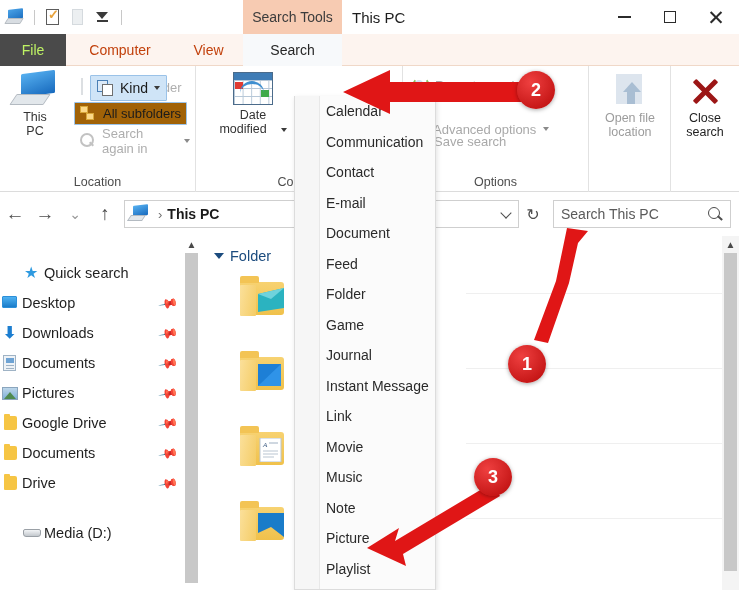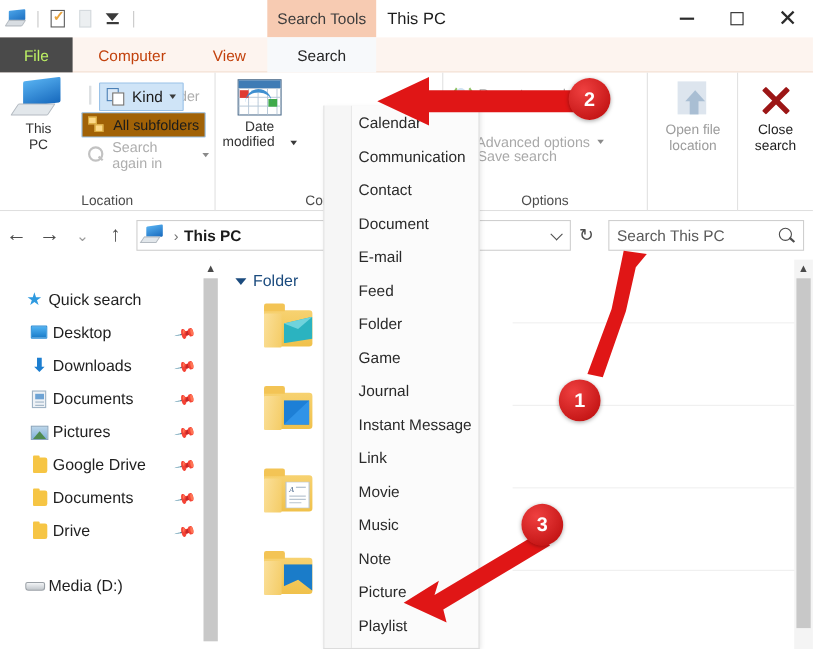--- a/index.html
+++ b/index.html
@@ -233,21 +233,21 @@
   .caret-sm {
     width: 0; height: 0; margin-left: 1px;
     border-left: 3.5px solid transparent;
     border-right: 3.5px solid transparent;
     border-top: 4px solid #8a8a8a;
   }
   .caret-sm.dark { border-top-color: #3a3a3a; }
 
   
   .g-refine { left: 196px; width: 207px; }
-  .date-btn { left: 3px; top: 6px; width: 74px; }
+  .date-btn { left: 20px; top: 6px; width: 74px; }
   .cal-ico {
     width: 40px; height: 33px; position: relative; margin-bottom: 3px;
     border: 1.5px solid #4b6b8a; background: #fff;
   }
   .cal-ico .top { position:absolute; left:0; top:0; width:100%; height:7px; background:#3f7cb5; }
   .cal-ico .cell { position:absolute; width:8px; height:7px; }
   .cal-ico .r { background:#e03b32; left:1px; top:9px; }
   .cal-ico .g { background:#3faa4a; left:27px; top:17px; }
   .cal-ico .arc {
     position:absolute; left:6px; top:8px; width:24px; height:12px;
@@ -431,21 +431,21 @@
 
   
   .navpane {
     position: absolute; left: 0; top: 236px;
     width: 200px; height: 354px;
     background: #ffffff; border-right: 1px solid #eeeeee;
     padding-top: 22px;
   }
   .nav-item {
     display: flex; align-items: center;
-    height: 30px; padding-left: 26px;
+    height: 30px; padding-left: 0;
     font-size: 14.5px; color: #1f1f1f; position: relative;
   }
   .nav-item.root { padding-left: 22px; }
   .nav-ico { width: 22px; flex: none; position: relative; height: 20px; }
   .pin {
     position: absolute; right: 22px; top: 8px;
     color: #6f6f6f; font-size: 13px;
     transform: rotate(32deg);
   }
   .star {
@@ -925,22 +925,22 @@
   <div class="sb sb-right">
     <div class="sb-arrow" style="top:0;">▲</div>
     <div class="sb-thumb" style="top:17px; height:318px;"></div>
   </div>
 
   <div class="dropdown">
     <div class="ddrail"></div>
     <div class="dditem"><span>Calendar</span></div>
     <div class="dditem"><span>Communication</span></div>
     <div class="dditem"><span>Contact</span></div>
+    <div class="dditem"><span>E-mail</span></div>
     <div class="dditem"><span>Document</span></div>
-    <div class="dditem"><span>E-mail</span></div>
     <div class="dditem"><span>Feed</span></div>
     <div class="dditem"><span>Folder</span></div>
     <div class="dditem"><span>Game</span></div>
     <div class="dditem"><span>Journal</span></div>
     <div class="dditem"><span>Instant Message</span></div>
     <div class="dditem"><span>Link</span></div>
     <div class="dditem"><span>Movie</span></div>
     <div class="dditem"><span>Music</span></div>
     <div class="dditem"><span>Note</span></div>
     <div class="dditem"><span>Picture</span></div>

